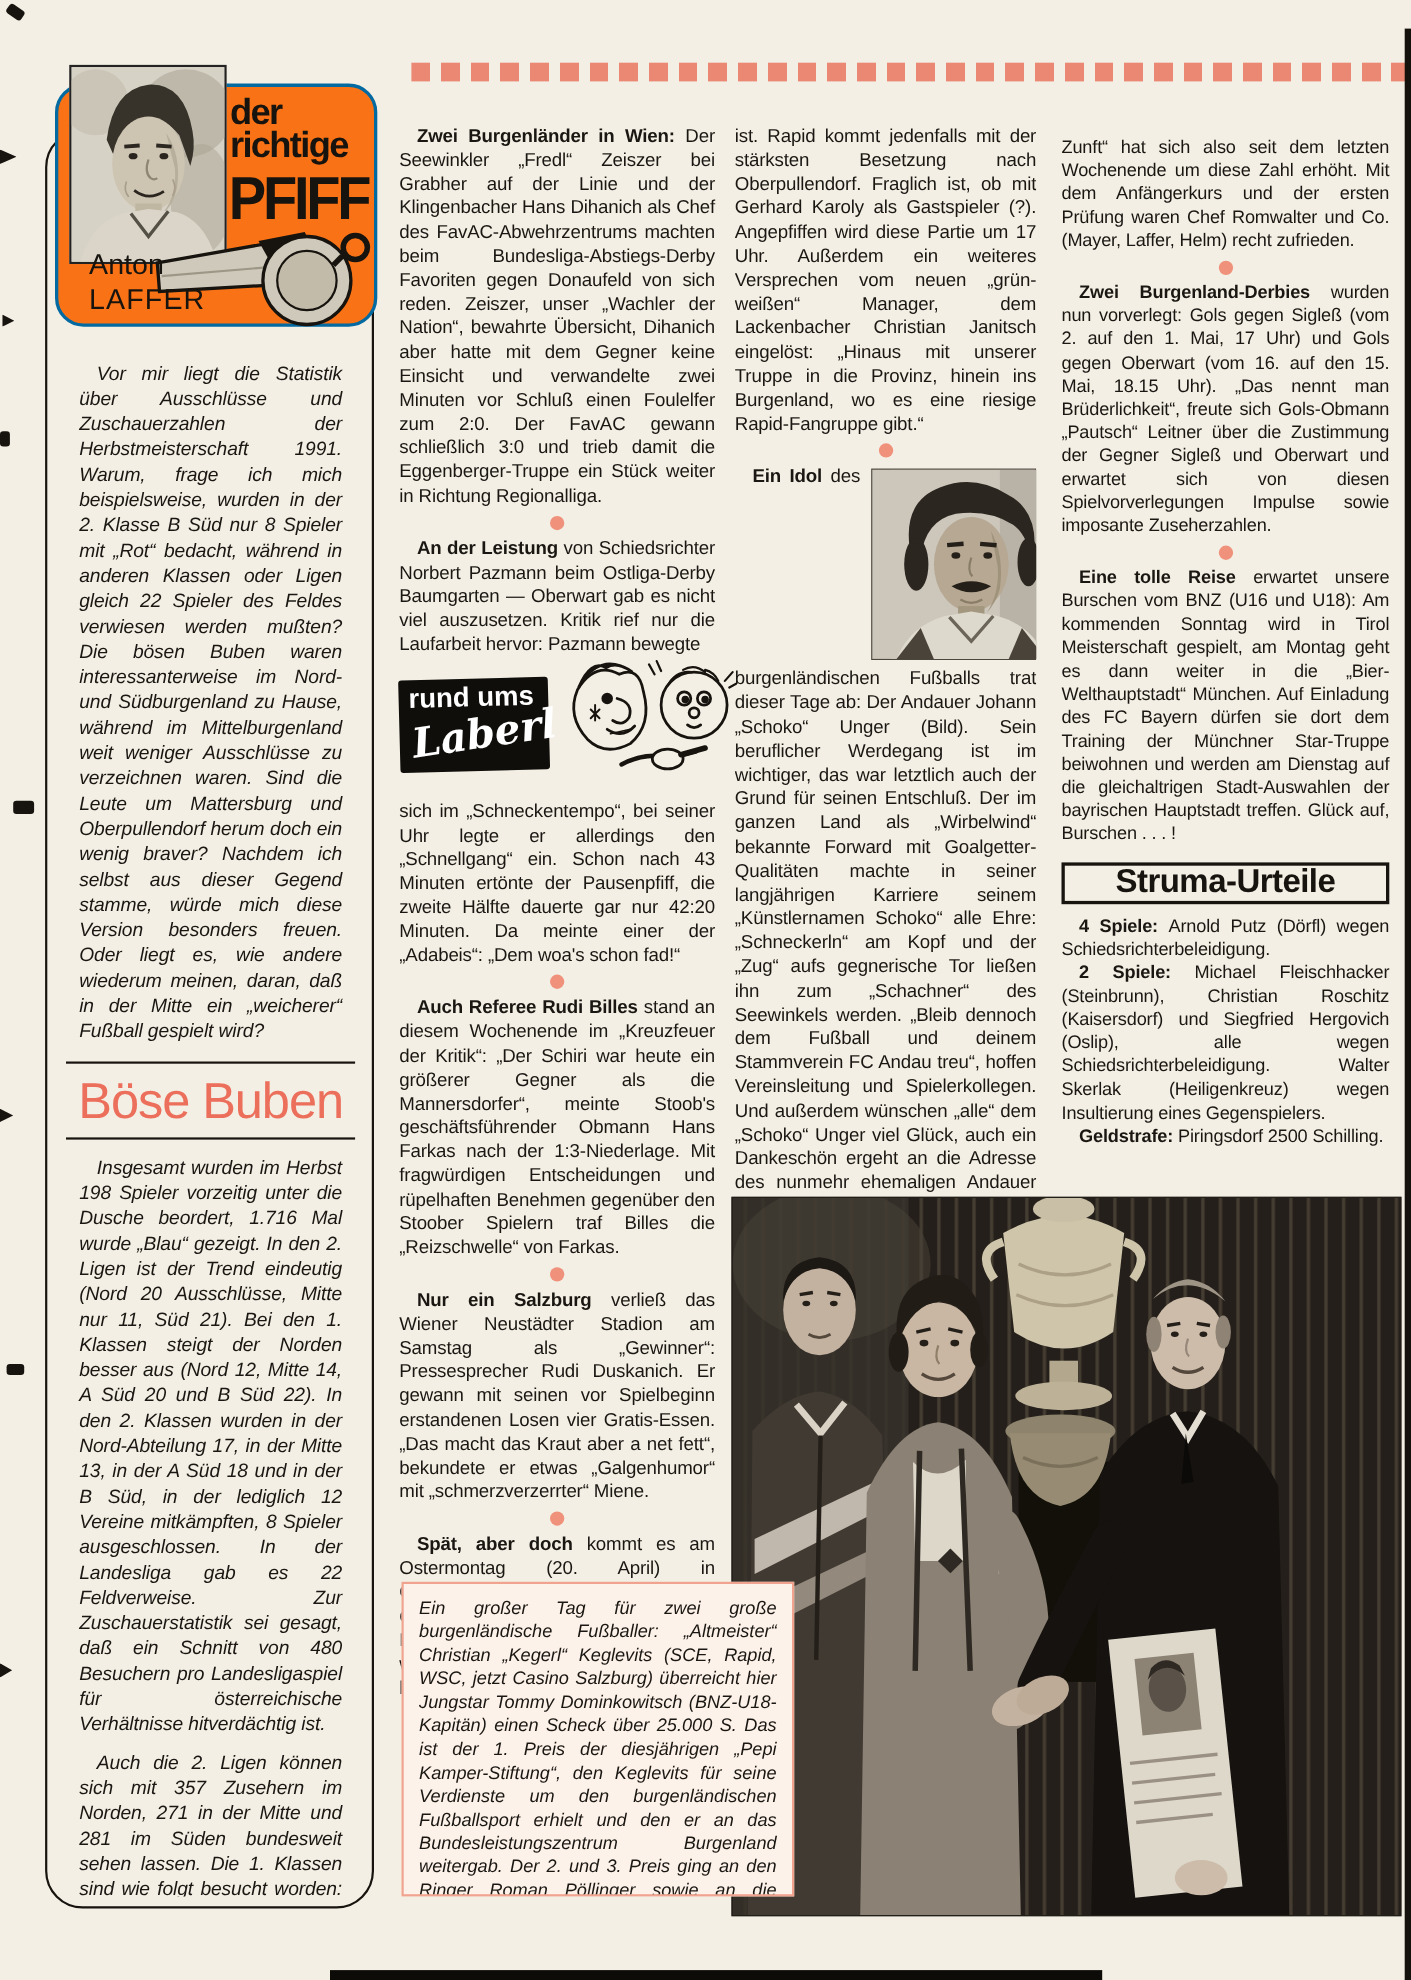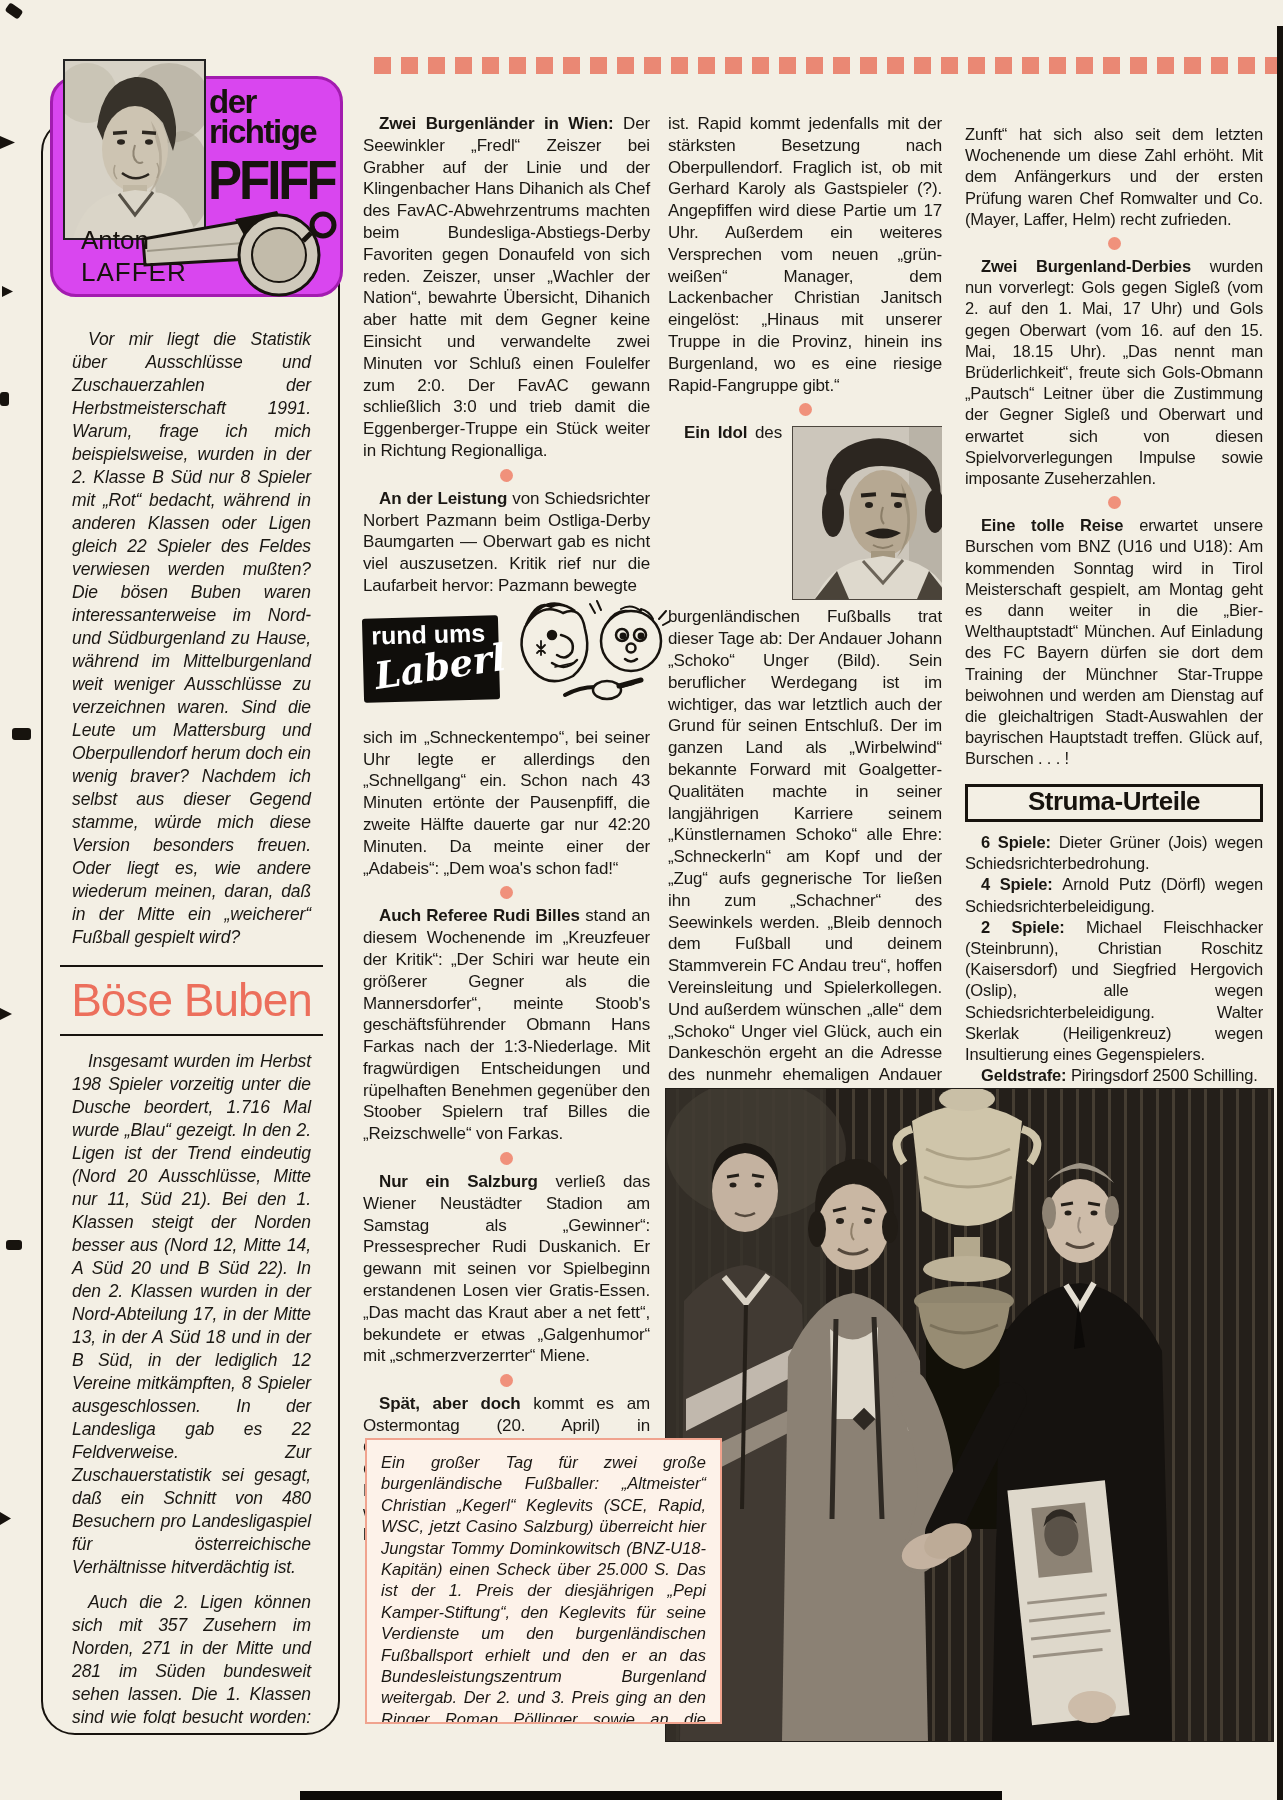--- a/index.html
+++ b/index.html
@@ -8,22 +8,22 @@
   
   .dashes{position:absolute;left:374px;top:57px;width:909px;height:17px;
           background:repeating-linear-gradient(90deg,#ea8874 0 17px,transparent 17px 27px);}
   .right-strip{position:absolute;right:0;top:26px;width:6px;height:1774px;background:#15110d;z-index:6;}
   .bottom-bar{position:absolute;left:300px;top:1791px;width:702px;height:9px;background:#0d0b08;z-index:6;}
   .mark{position:absolute;background:#17130e;border-radius:3px;z-index:6;}
   .mark.tri{clip-path:polygon(0 0,100% 50%,0 100%);border-radius:0;}
   
   .col1-frame{position:absolute;left:41px;top:118px;width:295px;height:1613px;
               border:2px solid #17130e;border-radius:34px;}
-  .masthead{position:absolute;left:50px;top:76px;width:287px;height:215px;background:#d946ef;
-            border:3px solid #a21caf;border-radius:26px;z-index:2;}
+  .masthead{position:absolute;left:50px;top:76px;width:287px;height:215px;background:#f97316;
+            border:3px solid #0369a1;border-radius:26px;z-index:2;}
   .mast-photo{position:absolute;left:10px;top:-20px;width:139px;height:177px;border:2px solid #222;background:#d7d2c6;}
   .mast-title{position:absolute;left:156px;top:8px;font-weight:800;font-size:33px;line-height:.92;
               letter-spacing:-1.5px;color:#17130e;}
   .mast-pfiff{position:absolute;left:155px;top:72px;font-weight:800;font-size:51px;letter-spacing:-3px;
               color:#17130e;transform:scaleY(1.08);}
   .whistle{position:absolute;left:82px;top:112px;width:208px;height:108px;}
   .mast-author{position:absolute;left:28px;top:146px;font-size:26px;line-height:1.22;color:#17130e;}
   .mast-author .ln2{letter-spacing:1px;}
   .col1-text{position:absolute;left:60px;top:316px;width:263px;height:1408px;overflow:hidden;
              font-style:italic;font-size:17.5px;line-height:23px;text-align:justify;letter-spacing:-0.1px;z-index:3;}
@@ -47,21 +47,21 @@
   .laberl-box{position:absolute;left:0;top:12px;width:136px;height:84px;background:#100e0b;color:#fff;
               transform:rotate(-1.5deg);border-radius:3px;padding:5px 0 0 9px;box-sizing:border-box;text-indent:0;}
   .laberl-l1{font-size:25px;font-weight:800;letter-spacing:0;line-height:1;}
   .laberl-l2{font-family:"DejaVu Serif","Liberation Serif",serif;font-style:italic;font-weight:700;
              font-size:37px;line-height:1;transform:rotate(-7deg);margin:2px 0 0 2px;}
   .cartoon{position:absolute;left:132px;top:-22px;width:175px;height:145px;}
   
   .unger{float:right;width:148px;height:172px;margin:4px 0 6px 10px;border:1px solid #4c463e;background:#ccc6bb;}
   
   .struma-box{border:3px solid #17130e;margin:14px 0 10px;text-align:center;font-weight:800;
-              font-size:26px;padding:4px 0 7px;letter-spacing:-0.5px;text-indent:0;color:#17130e;}
+              font-size:30px;padding:4px 0 7px;letter-spacing:-0.5px;text-indent:0;color:#17130e;}
   
   .bigphoto{position:absolute;left:665px;top:1088px;width:607px;height:652px;z-index:4;
             border:1px solid #221e19;background:#241f1a;}
   .bigphoto svg{position:absolute;left:0;top:0;}
   .jersey{position:absolute;left:12px;top:436px;width:30px;color:#ddd6c6;font-weight:800;font-size:27px;
           line-height:29px;word-break:break-all;transform:rotate(10deg);z-index:2;}
   
   .caption-box{position:absolute;left:365px;top:1438px;width:357px;height:286px;box-sizing:border-box;
                background:#fdf2e9;border:2px solid #f0a38e;z-index:5;padding:12px 14px;
                font-style:italic;font-size:16.5px;line-height:21.4px;text-align:justify;overflow:hidden;}
@@ -210,21 +210,20 @@
 
   </div>
 
   <div class="col col4">
     <p class="body nt">Zunft“ hat sich also seit dem letzten Wochenende um diese Zahl erhöht. Mit dem Anfängerkurs und der ersten Prüfung waren Chef Romwalter und Co. (Mayer, Laffer, Helm) recht zufrieden.</p>
     <div class="dot"></div>
     <p class="body"><b class="lead">Zwei Burgenland-Derbies</b><span>wurden nun vorverlegt: Gols gegen Sigleß (vom 2. auf den 1. Mai, 17 Uhr) und Gols gegen Oberwart (vom 16. auf den 15. Mai, 18.15 Uhr). „Das nennt man Brüderlichkeit“, freute sich Gols-Obmann „Pautsch“ Leitner über die Zustimmung der Gegner Sigleß und Oberwart und erwartet sich von diesen Spielvorverlegungen Impulse sowie imposante Zuseherzahlen.</span></p>
     <div class="dot"></div>
     <p class="body"><b class="lead">Eine tolle Reise</b><span>erwartet unsere Burschen vom BNZ (U16 und U18): Am kommenden Sonntag wird in Tirol Meisterschaft gespielt, am Montag geht es dann weiter in die „Bier-Welthauptstadt“ München. Auf Einladung des FC Bayern dürfen sie dort dem Training der Münchner Star-Truppe beiwohnen und werden am Dienstag auf die gleichaltrigen Stadt-Auswahlen der bayrischen Hauptstadt treffen. Glück auf, Burschen . . . !</span></p>
     <div class="struma-box"><span>Struma-Urteile</span></div>
-    <p class="body"><b class="lead">6 Spiele:</b><span>Dieter Grüner (Jois) wegen Schiedsrichterbedrohung.</span></p>
     <p class="body"><b class="lead">4 Spiele:</b><span>Arnold Putz (Dörfl) wegen Schiedsrichterbeleidigung.</span></p>
     <p class="body"><b class="lead">2 Spiele:</b><span>Michael Fleischhacker (Steinbrunn), Christian Roschitz (Kaisersdorf) und Siegfried Hergovich (Oslip), alle wegen Schiedsrichterbeleidigung. Walter Skerlak (Heiligenkreuz) wegen Insultierung eines Gegenspielers.</span></p>
     <p class="body"><b class="lead">Geldstrafe:</b><span>Piringsdorf 2500 Schilling.</span></p>
   </div>
 
   <div class="bigphoto">
     <svg viewBox="0 0 607 652" width="607" height="652">
       <defs>
         <pattern id="cur" width="16" height="12" patternUnits="userSpaceOnUse">
           <rect width="16" height="12" fill="#241f1a"></rect>

